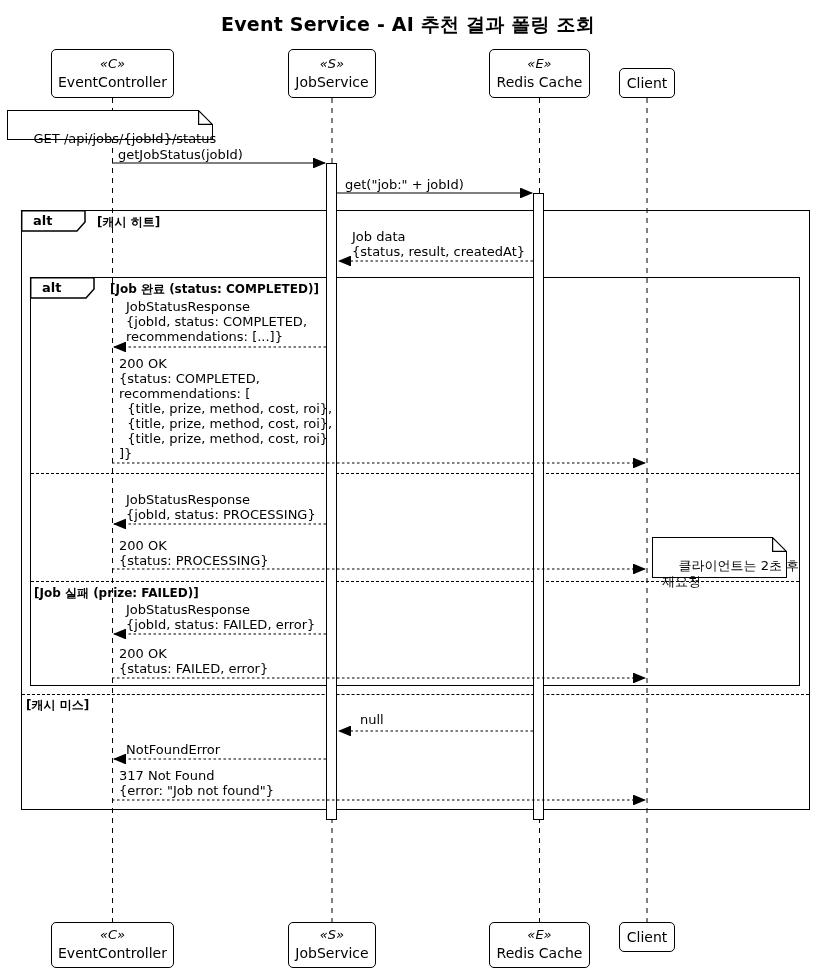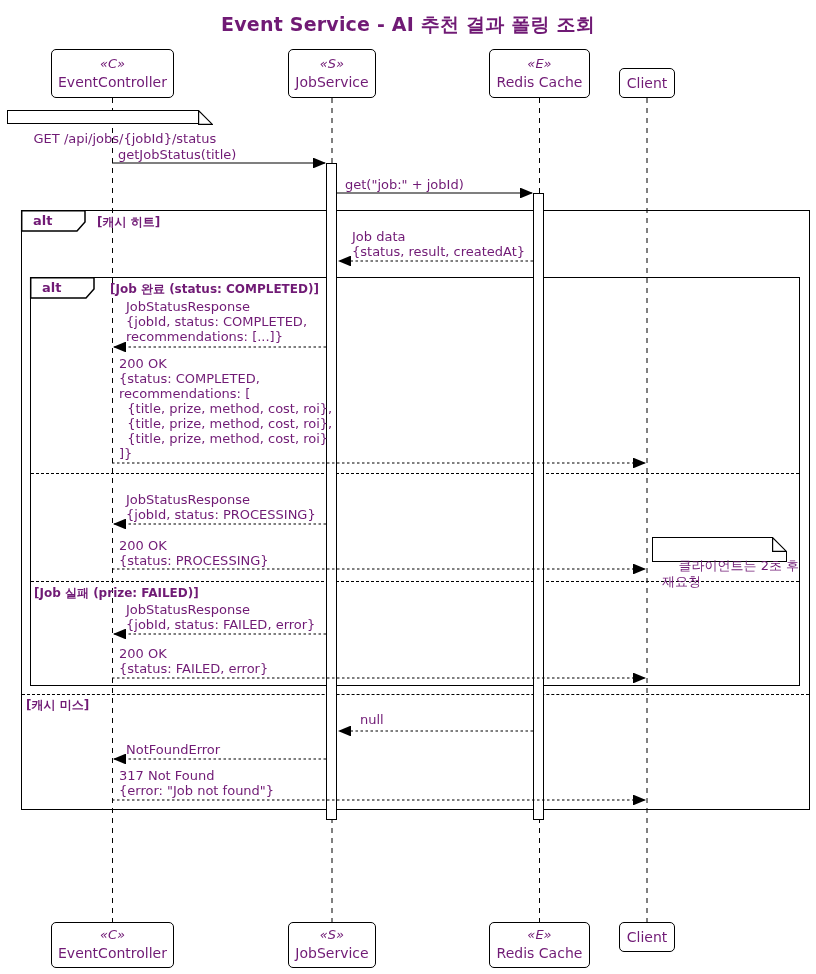--- a/index.html
+++ b/index.html
@@ -1,17 +1,17 @@
 <!DOCTYPE html>
 <html><head>
 <meta charset="utf-8">
 <style>
   html,body{margin:0;padding:0;background:#ffffff;}
   #diagram{position:relative;width:816px;height:974px;background:#ffffff;
-    font-family:"DejaVu Sans",sans-serif;color:#701a75;overflow:hidden;}
+    font-family:"DejaVu Sans",sans-serif;color:#000000;overflow:hidden;}
   .title{position:absolute;left:0;top:12px;width:816px;text-align:center;
     font-size:19px;font-weight:bold;letter-spacing:.2px;}
   .pbox{position:absolute;background:#fff;border:1.5px solid #000;border-radius:5px;
     display:flex;flex-direction:column;align-items:center;justify-content:center;
     box-sizing:border-box;line-height:1.3;z-index:6;}
   .stereo{font-style:italic;font-size:13px;}
   .pname{font-size:14px;}
   svg.layer{position:absolute;left:0;top:0;z-index:1;pointer-events:none;}
   svg.arrows{z-index:4;}
   .frame{position:absolute;border:1.5px solid #000;box-sizing:border-box;z-index:2;background:transparent;}
@@ -70,21 +70,21 @@
     <line x1="112" y1="800" x2="645" y2="800" stroke="#000" stroke-width="1.2" stroke-dasharray="2.5,2.5" marker-end="url(#ah)"></line>
   </svg>
 
   <div class="keyword" style="left:33px;top:213px">alt</div>
   <div class="cond" style="left:97px;top:214px">[캐시 히트]</div>
   <div class="keyword" style="left:42px;top:280px">alt</div>
   <div class="cond" style="left:110px;top:281px">[Job 완료 (status: COMPLETED)]</div>
   <div class="cond" style="left:34px;top:585px">[Job 실패 (prize: FAILED)]</div>
   <div class="cond" style="left:26px;top:697px">[캐시 미스]</div>
 
-  <div class="msg" style="left:118px;top:147px">getJobStatus(title)</div>
+  <div class="msg" style="left:118px;top:147px">getJobStatus(jobId)</div>
   <div class="msg" style="left:345px;top:177px">get("job:" + jobId)</div>
   <div class="msg" style="left:352px;top:229px">Job data
 {status, result, createdAt}</div>
   <div class="msg" style="left:126px;top:299px">JobStatusResponse
 {jobId, status: COMPLETED,
 recommendations: [...]}</div>
   <div class="msg" style="left:119px;top:356px">200 OK
 {status: COMPLETED,
 recommendations: [
   {title, prize, method, cost, roi},
@@ -97,29 +97,29 @@
 {status: PROCESSING}</div>
   <div class="msg" style="left:126px;top:602px">JobStatusResponse
 {jobId, status: FAILED, error}</div>
   <div class="msg" style="left:119px;top:646px">200 OK
 {status: FAILED, error}</div>
   <div class="msg" style="left:360px;top:712px">null</div>
   <div class="msg" style="left:126px;top:742px">NotFoundError</div>
   <div class="msg" style="left:119px;top:768px">317 Not Found
 {error: "Job not found"}</div>
 
-  <div class="note" style="left:7px;top:110px;width:206px;height:14px">
+  <div class="note" style="left:7px;top:110px;width:206px;height:30px">
     <span>GET /api/jobs/{jobId}/status</span>
     <svg class="fold" width="15" height="15" viewBox="0 0 15 15">
       <rect x="0" y="0" width="15" height="15" fill="#fff"></rect>
       <path d="M0.6,0.6 L0.6,14.4 L14.4,14.4 Z" fill="#fff" stroke="#000" stroke-width="1.2"></path>
     </svg>
   </div>
 
-  <div class="note" style="left:652px;top:537px;width:135px;height:25px">
+  <div class="note" style="left:652px;top:537px;width:135px;height:41px">
     <span>클라이언트는 2초 후
 재요청</span>
     <svg class="fold" width="15" height="15" viewBox="0 0 15 15">
       <rect x="0" y="0" width="15" height="15" fill="#fff"></rect>
       <path d="M0.6,0.6 L0.6,14.4 L14.4,14.4 Z" fill="#fff" stroke="#000" stroke-width="1.2"></path>
     </svg>
   </div>
 
 
   <div class="pbox" style="left:51px;top:49px;width:123px;height:49px">

